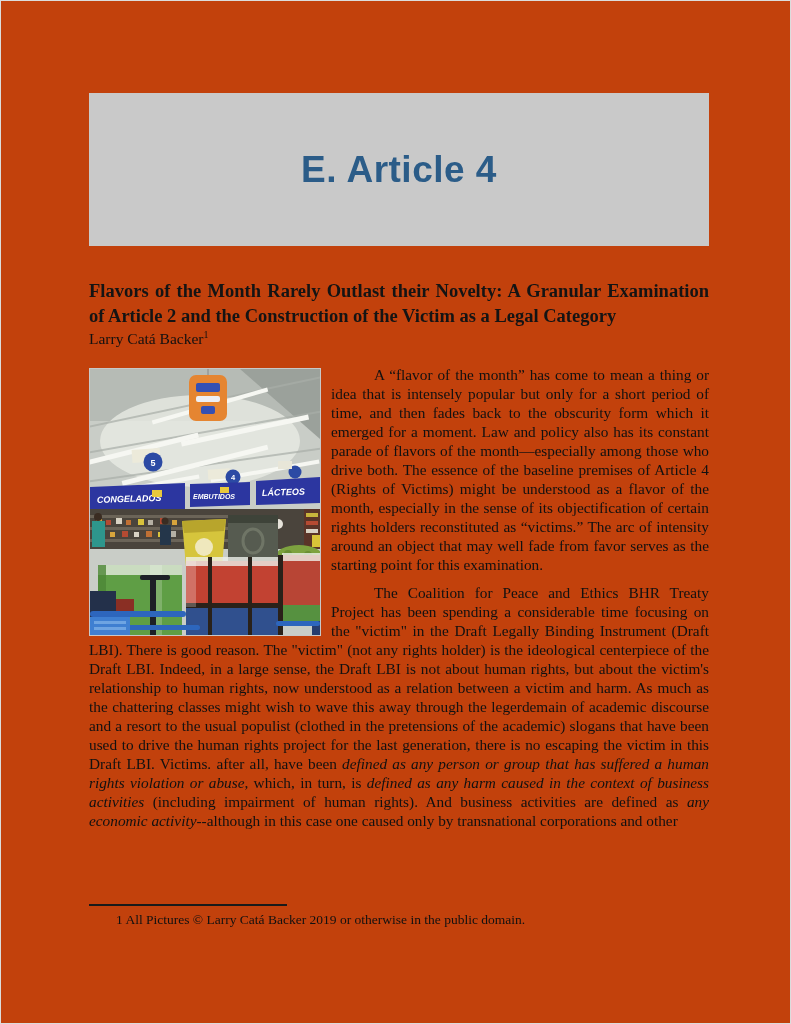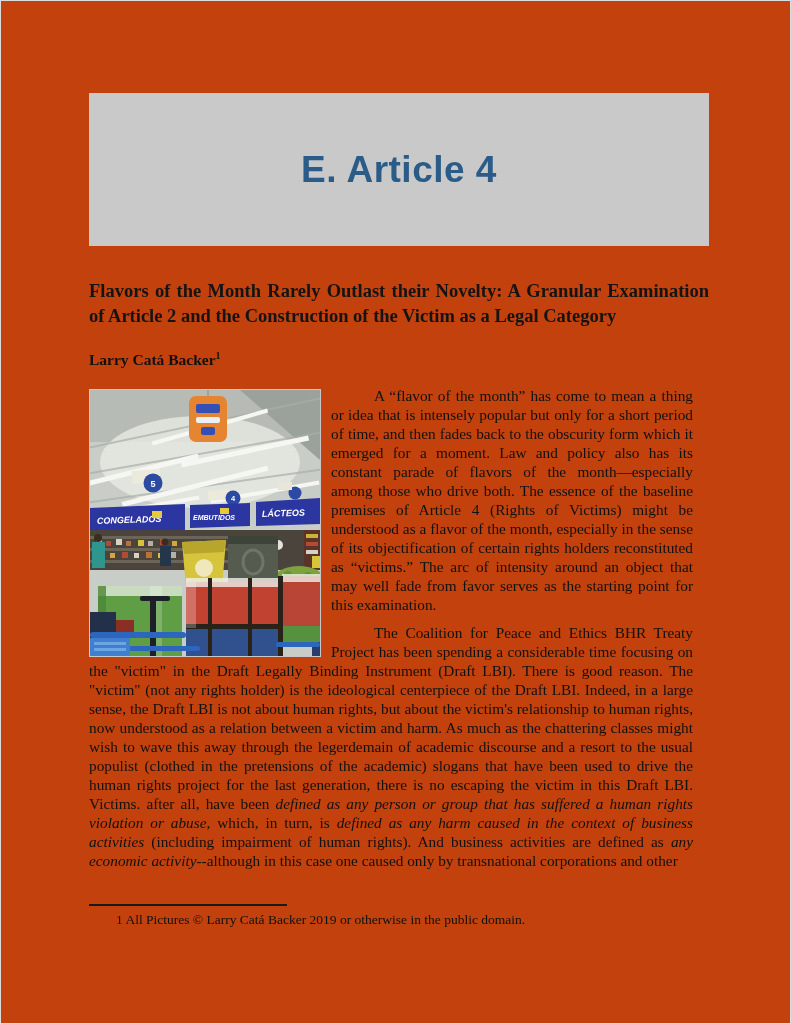--- a/index.html
+++ b/index.html
@@ -14,29 +14,29 @@
     display:flex;flex-direction:column;justify-content:center;align-items:center;
   }
   .hline{
     font-family:"Liberation Sans", sans-serif;font-weight:bold;
     font-size:37px;line-height:46px;color:#2b5c88;letter-spacing:.5px;text-align:center;
   }
   .title{
     margin:33px 0 0 0;font-weight:bold;font-size:18.5px;line-height:25px;
     text-align:justify;color:#141414;
   }
-  .author{margin-top:21px;font-weight:bold;font-size:15.5px;}
+  .author{font-weight:normal;font-size:15.5px;}
   .author sup{font-size:10px;}
   .body-text{margin-top:17px;font-size:15.3px;line-height:19px;text-align:justify;}
   .photo{
     float:left;width:230px;height:266px;margin:3px 10px 4px 0;
     border:1px solid #c8c8c8;background:#c9cdc7;
   }
   .photo svg{display:block;}
-  p.para{margin:0 16px 9px 0;text-indent:43px;}
+  p.para{margin:0 0 9px 0;text-indent:43px;}
   .it{font-style:italic;}
   .footnote{position:absolute;left:88px;top:903px;width:620px;}
   .fn-rule{width:198px;border-top:2px solid #1a1a1a;margin-bottom:5px;}
   .fn-text{font-size:13.5px;line-height:17px;margin-left:27px;}
 </style>
 </head>
 <body>
 
 <div class="page">
   <div class="content">

